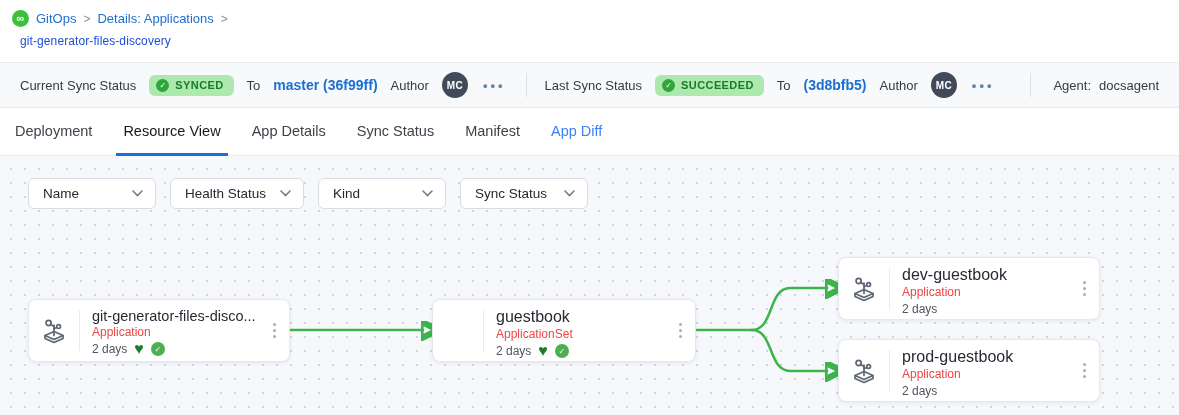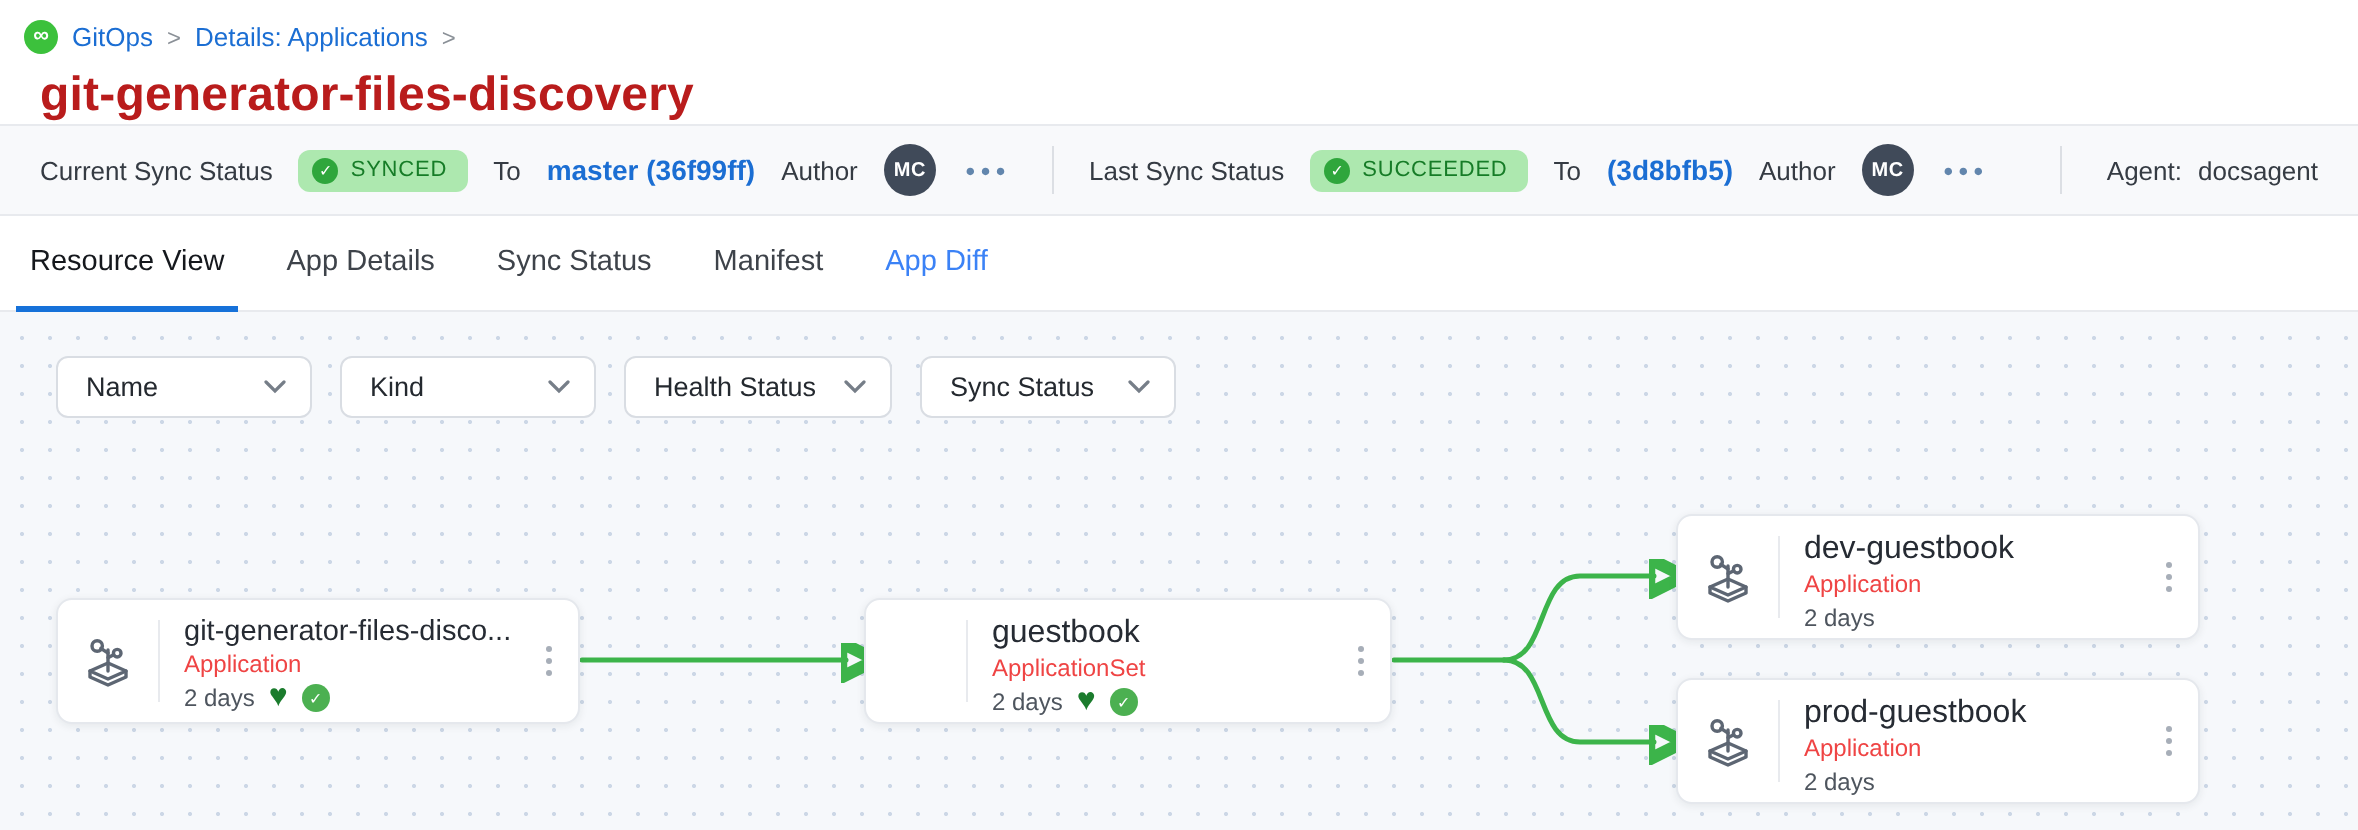--- a/index.html
+++ b/index.html
@@ -15,38 +15,38 @@
   .header { height: 62px; padding: 10px 20px 0 12px; background: #ffffff; }
   .breadcrumb { display: flex; align-items: center; gap: 7px; font-size: 13px; }
   .crumb-logo {
     width: 17px; height: 17px; border-radius: 50%;
     background: #3cc13c; color: #ffffff;
     display: flex; align-items: center; justify-content: center;
     font-size: 11px; font-weight: bold; line-height: 1;
   }
   .crumb-link { color: #1b6ed3; text-decoration: none; cursor: pointer; }
   .crumb-sep { color: #8a9097; font-size: 12px; }
-  .page-title { margin: 7px 0 0 8px; font-size: 24px; font-weight: 700; color: #b91c1c; letter-spacing: .1px; }
+  .page-title { margin: 7px 0 0 8px; font-size: 12px; font-weight: 400; color: #1d4ed8; letter-spacing: .1px; }
 
   
   .status-bar {
     height: 46px; background: #f8f9fb;
     border-top: 1px solid #e8eaee; border-bottom: 1px solid #e8eaee;
     display: flex; align-items: center; padding: 0 20px; gap: 13px;
     font-size: 13px; color: #353b43; white-space: nowrap;
   }
   .badge {
     display: inline-flex; align-items: center; gap: 6px;
     background: #ade8af; border-radius: 6px; padding: 4px 10px 4px 7px;
   }
   .badge .badge-check {
     width: 13px; height: 13px; border-radius: 50%; background: #2fa63c;
     color: #fff; font-size: 8px; display: flex; align-items: center; justify-content: center;
   }
-  .badge .badge-text { font-size: 11px; font-weight: 400; color: #167c27; letter-spacing: .4px; }
+  .badge .badge-text { font-size: 11px; font-weight: 700; color: #167c27; letter-spacing: .4px; }
   .revision { color: #1b6ed3; font-weight: 700; font-size: 14px; cursor: pointer; }
   .avatar {
     width: 26px; height: 26px; border-radius: 50%; background: #404a59;
     color: #fff; font-size: 10px; font-weight: 700;
     display: flex; align-items: center; justify-content: center; letter-spacing: .3px;
   }
   .more-dots { color: #6286ad; font-size: 13px; font-weight: 700; letter-spacing: 3px; cursor: pointer; padding: 2px 2px; }
   .vdiv { width: 1px; height: 24px; background: #dcdfe4; margin: 0 5px; }
   .agent-group { margin-left: auto; display: flex; gap: 8px; align-items: center; }
 
@@ -169,44 +169,45 @@
   <span class="more-dots">•••</span>
 
   <div class="agent-group">
     <span class="vdiv" style="margin-right:14px;"></span>
     <span>Agent:</span>
     <span>docsagent</span>
   </div>
 </div>
 
 <div class="tabs">
+  <div class="tab">Deployment</div>
   <div class="tab active">Resource View</div>
   <div class="tab">App Details</div>
   <div class="tab">Sync Status</div>
   <div class="tab">Manifest</div>
   <div class="tab disabled">App Diff</div>
 </div>
 
 <div class="graph">
 
   <div class="filters">
     <div class="filter f-name">
       <span>Name</span>
       <svg class="chev" width="11" height="7" viewBox="0 0 11 7">
           <polyline points="1,1 5.5,5.5 10,1" fill="none" stroke="#767e88" stroke-width="1.6" stroke-linecap="round"></polyline>
         </svg>
     </div>
+    <div class="filter f-health">
+      <span>Health Status</span>
+      <svg class="chev" width="11" height="7" viewBox="0 0 11 7">
+          <polyline points="1,1 5.5,5.5 10,1" fill="none" stroke="#767e88" stroke-width="1.6" stroke-linecap="round"></polyline>
+        </svg>
+    </div>
     <div class="filter f-kind">
       <span>Kind</span>
-      <svg class="chev" width="11" height="7" viewBox="0 0 11 7">
-          <polyline points="1,1 5.5,5.5 10,1" fill="none" stroke="#767e88" stroke-width="1.6" stroke-linecap="round"></polyline>
-        </svg>
-    </div>
-    <div class="filter f-health">
-      <span>Health Status</span>
       <svg class="chev" width="11" height="7" viewBox="0 0 11 7">
           <polyline points="1,1 5.5,5.5 10,1" fill="none" stroke="#767e88" stroke-width="1.6" stroke-linecap="round"></polyline>
         </svg>
     </div>
     <div class="filter f-sync">
       <span>Sync Status</span>
       <svg class="chev" width="11" height="7" viewBox="0 0 11 7">
           <polyline points="1,1 5.5,5.5 10,1" fill="none" stroke="#767e88" stroke-width="1.6" stroke-linecap="round"></polyline>
         </svg>
     </div>

